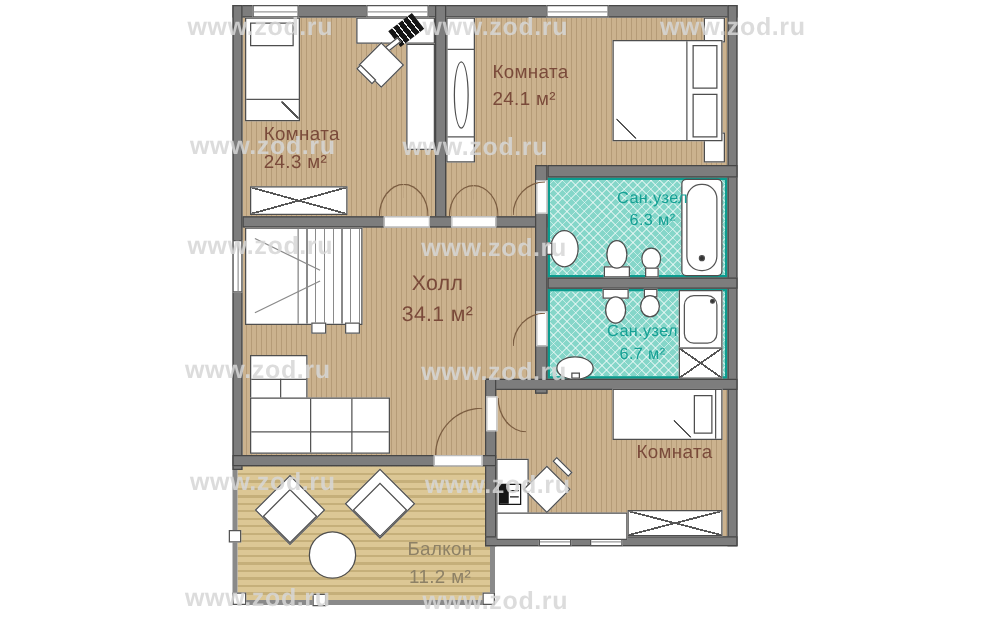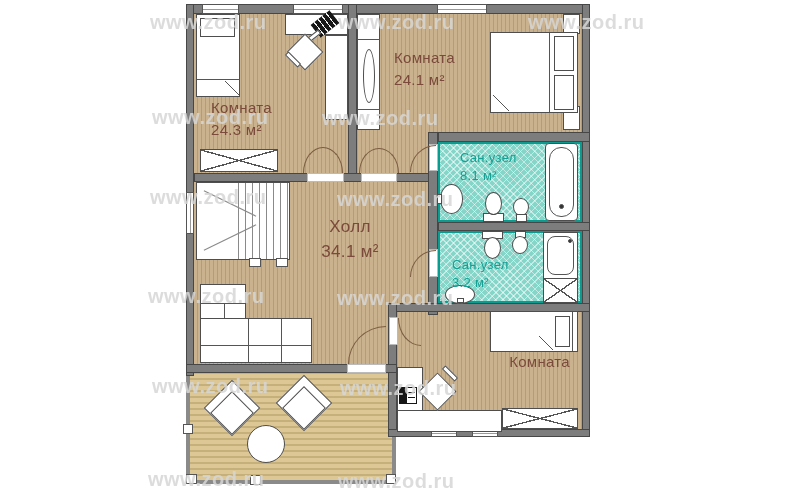--- a/index.html
+++ b/index.html
@@ -35,21 +35,21 @@
   .ell{background:#fff;border:1px solid #4e4e4e;border-radius:50%;}
   .vline{position:absolute;width:1px;background:#555;}
   .hline{position:absolute;height:1px;background:#555;}
   .fold{background:linear-gradient(45deg,transparent calc(50% - .6px),#555 calc(50% - .6px) calc(50% + .6px),transparent calc(50% + .6px));}
   .pc{background:#161616;}
   .rot45{transform:rotate(45deg);}
   .treads{background:repeating-linear-gradient(90deg,transparent 0 6px,#8a8a8a 6px 7px);}
   .sline{position:absolute;height:1px;background:#8a8a8a;}
   
   .lbl{position:absolute;color:#7a4a3a;font-size:15px;line-height:22px;letter-spacing:.3px;}
-  .lbl.bathlbl{color:#15a094;font-size:13px;line-height:18px;text-align:left;}
+  .lbl.bathlbl{color:#15a094;font-size:13px;line-height:18px;text-align:center;padding-left:19px;}
   .lbl.halllbl{font-size:17px;line-height:25px;text-align:center;}
   .lbl.balclbl{color:#8d8166;text-align:center;}
   .lbl.rightlbl{text-align:right;}
   .wm{position:absolute;color:rgba(214,214,214,.85);font-size:20px;font-weight:bold;
       letter-spacing:.5px;white-space:nowrap;pointer-events:none;}
 </style>
 </head>
 <body>
 
 <div class="plan">
@@ -199,32 +199,36 @@
   <div class="lbl" style="left:211px;top:97px;">
     <div>Комната</div>
     <div>24.3 м²</div>
   </div>
   <div class="lbl" style="left:394px;top:47px;">
     <div>Комната</div>
     <div>24.1 м²</div>
   </div>
   <div class="lbl bathlbl" style="left:460px;top:149px;width:86px;">
     <div>Сан.узел</div>
-    <div>8.1 м²</div>
+    <div>6.3 м²</div>
   </div>
   <div class="lbl bathlbl" style="left:452px;top:256px;width:86px;">
     <div>Сан.узел</div>
-    <div>3.2 м²</div>
+    <div>6.7 м²</div>
   </div>
   <div class="lbl halllbl" style="left:298px;top:214px;width:104px;">
     <div>Холл</div>
     <div>34.1 м²</div>
   </div>
   <div class="lbl rightlbl" style="left:478px;top:351px;width:92px;">
     <div>Комната</div>
+  </div>
+  <div class="lbl balclbl" style="left:303px;top:429px;width:98px;">
+    <div>Балкон</div>
+    <div>11.2 м²</div>
   </div>
 
   <span class="wm" style="left:150px;top:11px;">www.zod.ru</span>
   <span class="wm" style="left:338px;top:11px;">www.zod.ru</span>
   <span class="wm" style="left:528px;top:11px;">www.zod.ru</span>
   <span class="wm" style="left:152px;top:106px;">www.zod.ru</span>
   <span class="wm" style="left:322px;top:107px;">www.zod.ru</span>
   <span class="wm" style="left:150px;top:186px;">www.zod.ru</span>
   <span class="wm" style="left:337px;top:188px;">www.zod.ru</span>
   <span class="wm" style="left:148px;top:285px;">www.zod.ru</span>

